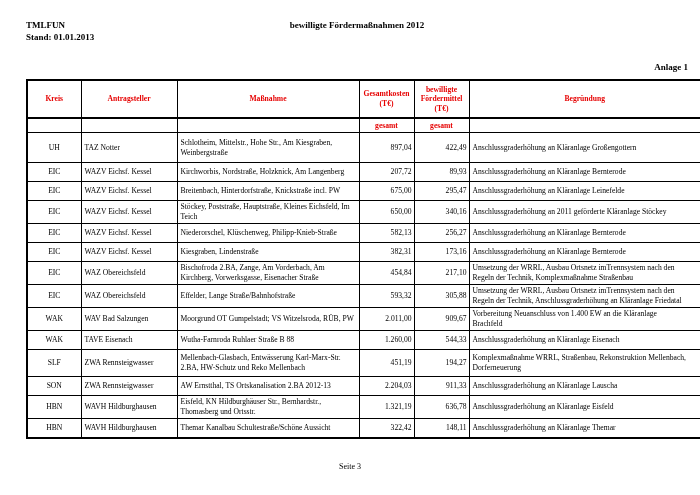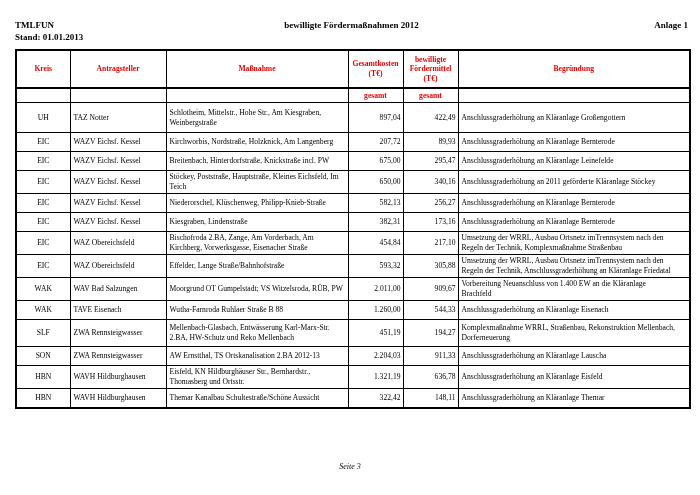--- a/index.html
+++ b/index.html
@@ -7,33 +7,33 @@
     background: #ffffff;
     width: 700px; height: 495px;
     overflow: hidden;
     font-family: "Liberation Serif", "DejaVu Serif", serif;
     color: #000;
   }
   .page {
     position: relative;
     width: 700px; height: 495px;
     box-sizing: border-box;
-    padding: 19px 12px 0 15px;
+    padding: 19px 12px 0 26px;
   }
   .doc-header {
     display: grid;
     grid-template-columns: 1fr auto 1fr;
     align-items: start;
     font-weight: bold;
     font-size: 9px;
     line-height: 12px;
   }
   .doc-header .left   { text-align: left; }
   .doc-header .center { text-align: center; }
-  .doc-header .right  { text-align: right; }
+  .doc-header .right  { text-align: right; margin-top: 42px; }
 
   table.fund-table {
     margin-top: 6px;
     width: 674px;
     border-collapse: collapse;
     table-layout: fixed;
     border: 2px solid #000;
   }
   .fund-table th, .fund-table td {
     border: 1px solid #000;
@@ -61,21 +61,20 @@
   tbody td.kreis { text-align: center; }
   tbody td.num   { text-align: right; padding-right: 2px; }
 
   .page-footer {
     position: absolute;
     top: 462px;
     left: 0;
     width: 700px;
     text-align: center;
     font-size: 8px;
-    font-style: italic;
   }
 </style>
 </head>
 <body>
 
 <div class="page">
 
   <div class="doc-header">
     <div class="left">
       <div>TMLFUN</div>

